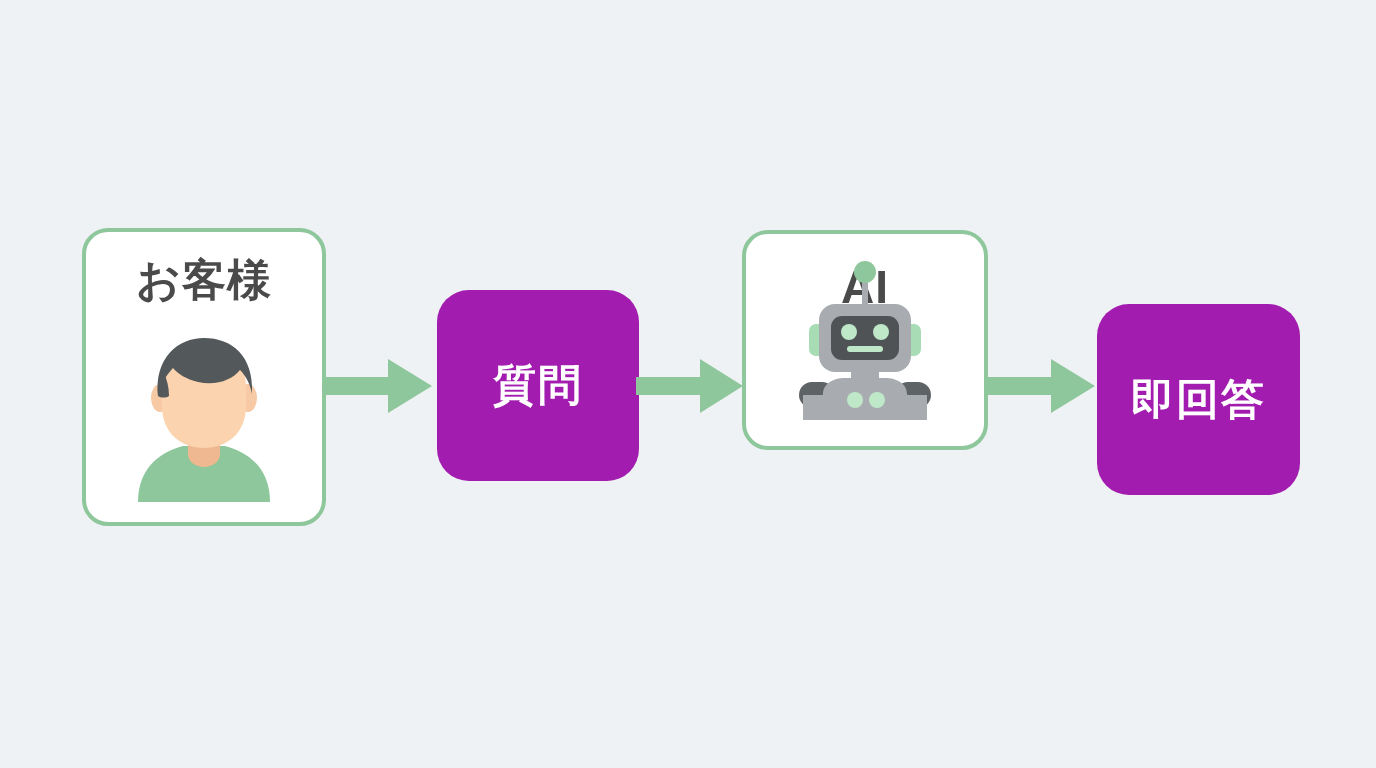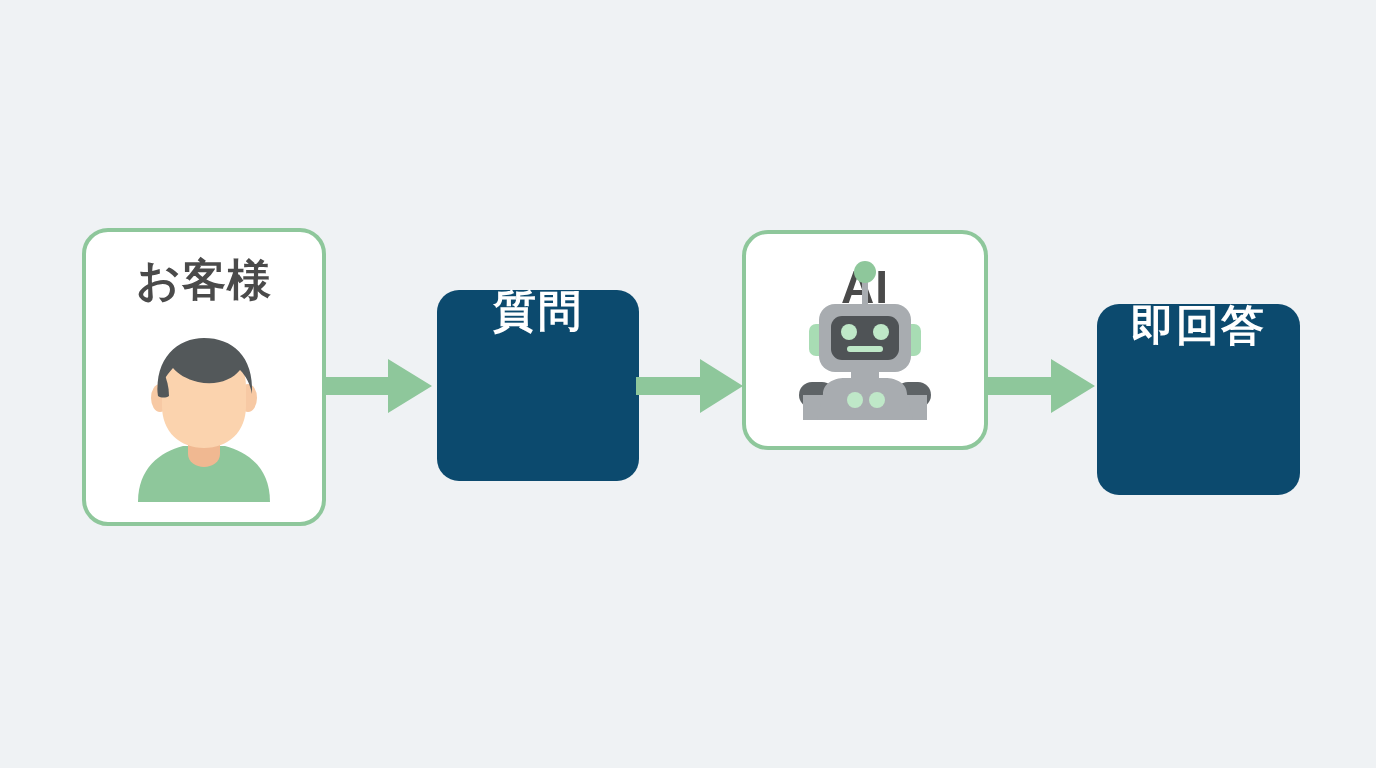--- a/index.html
+++ b/index.html
@@ -34,24 +34,25 @@
     font-weight: bold;
     color: #4a4a4a;
     letter-spacing: 1px;
     line-height: 1;
     user-select: none;
   }
 
   
   .pill {
     position: absolute;
-    background: #0c4a6e;
-    border-radius: 22px;
+    background: #a21caf;
+    border-radius: 32px;
     box-sizing: border-box;
     display: flex;
+    align-items: center;
     justify-content: center;
   }
   .pill-label {
     color: #ffffff;
     font-weight: bold;
     font-size: 43px;
     letter-spacing: 2px;
     line-height: 1;
     user-select: none;
   }

